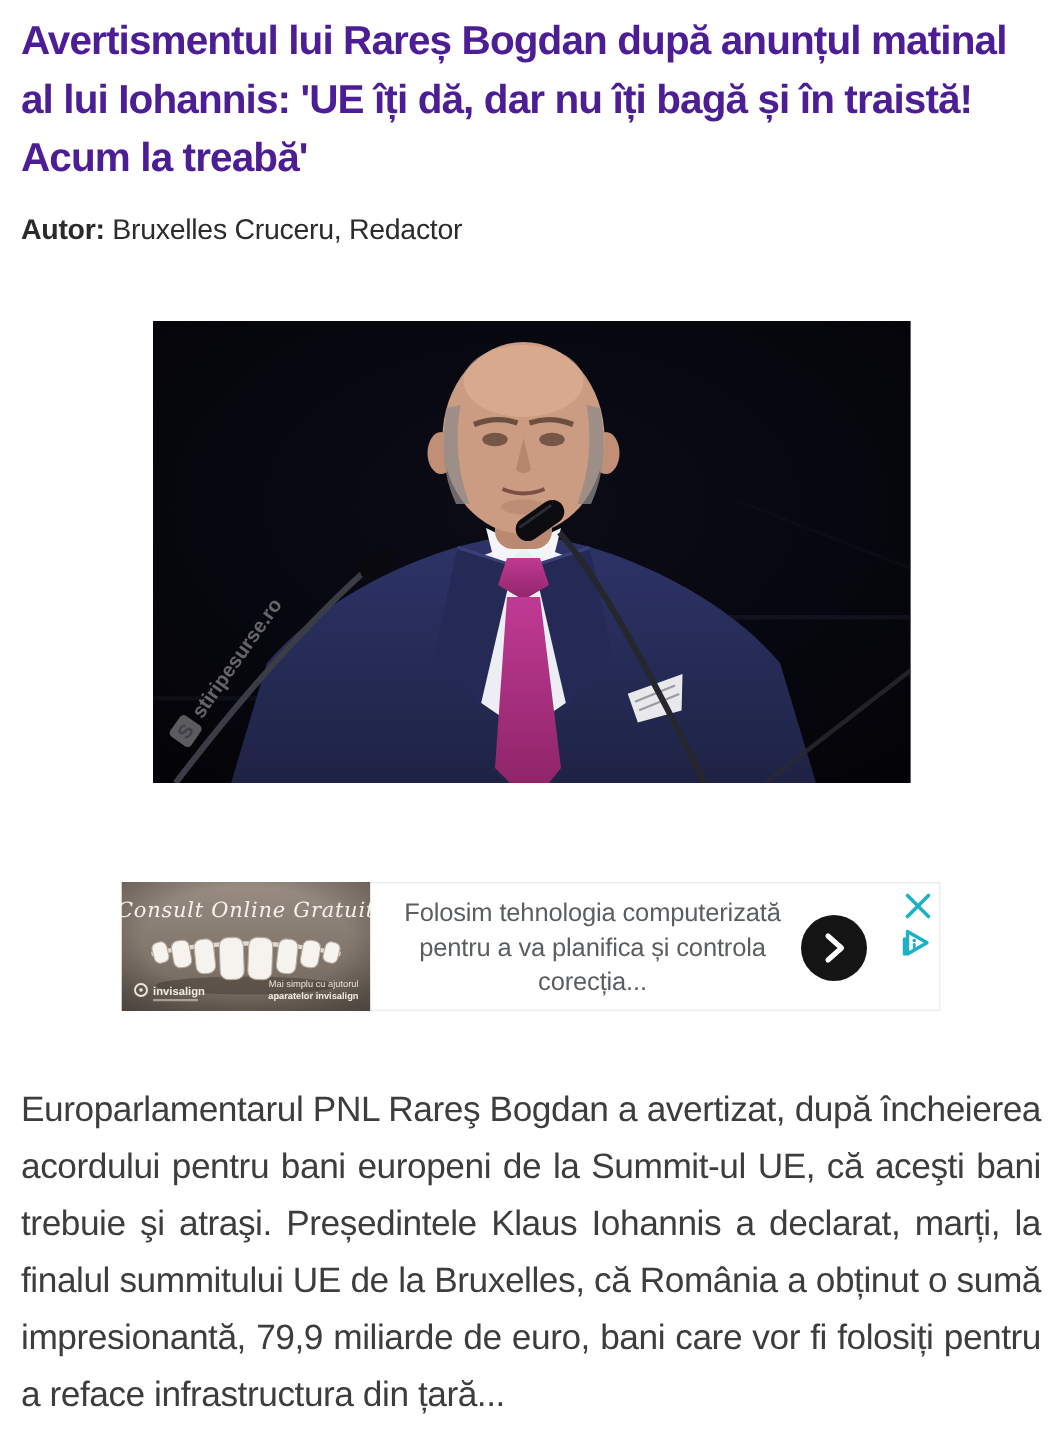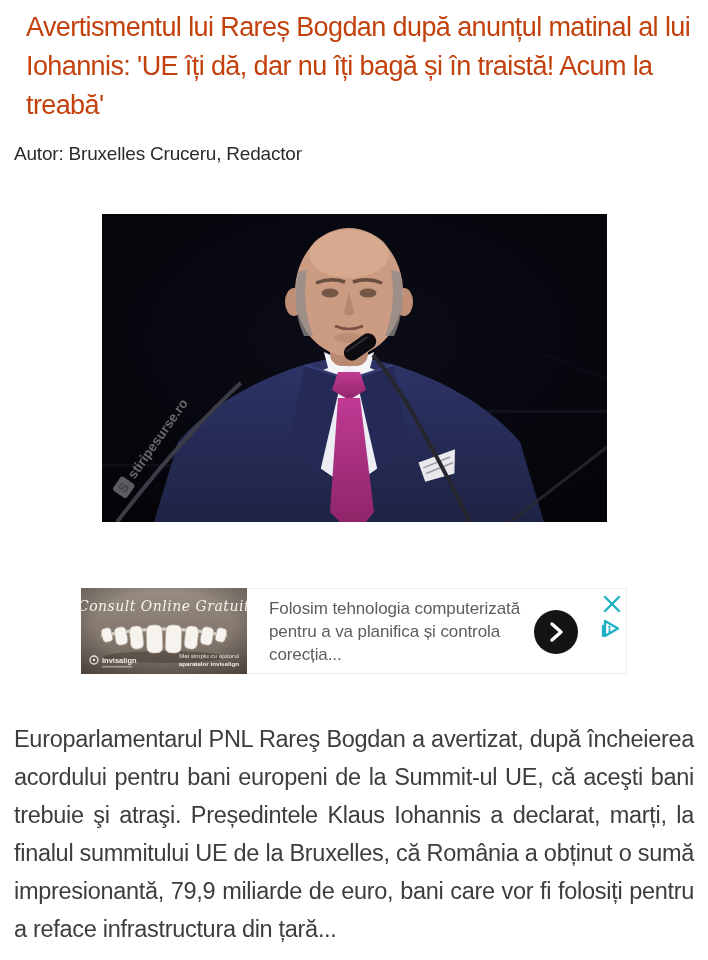--- a/index.html
+++ b/index.html
@@ -2,44 +2,44 @@
 <html><head>
 <meta charset="utf-8">
 <style>
   html,body{margin:0;padding:0;}
   body{
     width:708px;height:960px;overflow:hidden;background:#ffffff;
     font-family:"Liberation Sans", sans-serif;color:#2b2b2b;
   }
   .container{padding:0 14px;}
   .headline{
-    margin:8px 0 0 12px;font-size:27px;line-height:39px;font-weight:normal;
-    color:#c2410c;letter-spacing:-0.6px;
+    margin:8px 0 0 0;font-size:27px;line-height:39px;font-weight:bold;
+    color:#4c1d95;letter-spacing:-0.6px;
   }
   .meta{font-size:19px;line-height:24px;color:#2b2b2b;letter-spacing:-0.2px;}
   .meta-author{margin:17px 0 0 0;}
   .meta-pub{margin:11px 0 0 0;}
-  .meta b{font-weight:normal;}
+  .meta b{font-weight:bold;}
   .photo-wrap{
     width:505px;height:308px;margin:48px auto 0 auto;display:block;
     background:#07070f;
   }
   .photo-wrap svg{display:block;}
   .ad{
     width:546px;height:86px;margin:66px auto 0 auto;display:flex;position:relative;
     background:#ffffff;
   }
   .ad-creative{width:166px;height:86px;flex:0 0 auto;}
   .ad-main{
     flex:1 1 auto;position:relative;background:#ffffff;
     border:1px solid #ededed;border-left:none;box-sizing:border-box;
   }
   .ad-text{
     margin:8px 0 0 22px;width:252px;font-size:17px;line-height:23px;
-    color:#5a5e61;letter-spacing:-0.1px;
+    color:#5a5e61;letter-spacing:-0.1px;text-align:center;
   }
   .ad-cta{
     position:absolute;right:48px;top:21px;width:44px;height:44px;border-radius:50%;
     background:#141414;display:flex;align-items:center;justify-content:center;cursor:pointer;
   }
   .ad-close{position:absolute;right:5px;top:6px;width:18px;height:18px;cursor:pointer;}
   .ad-choices{position:absolute;right:4px;top:28px;width:21px;height:23px;cursor:pointer;}
   .body-text{
     margin:46px 0 0 0;font-size:23.5px;line-height:38px;color:#3d3d3d;
     text-align:justify;letter-spacing:-0.3px;

